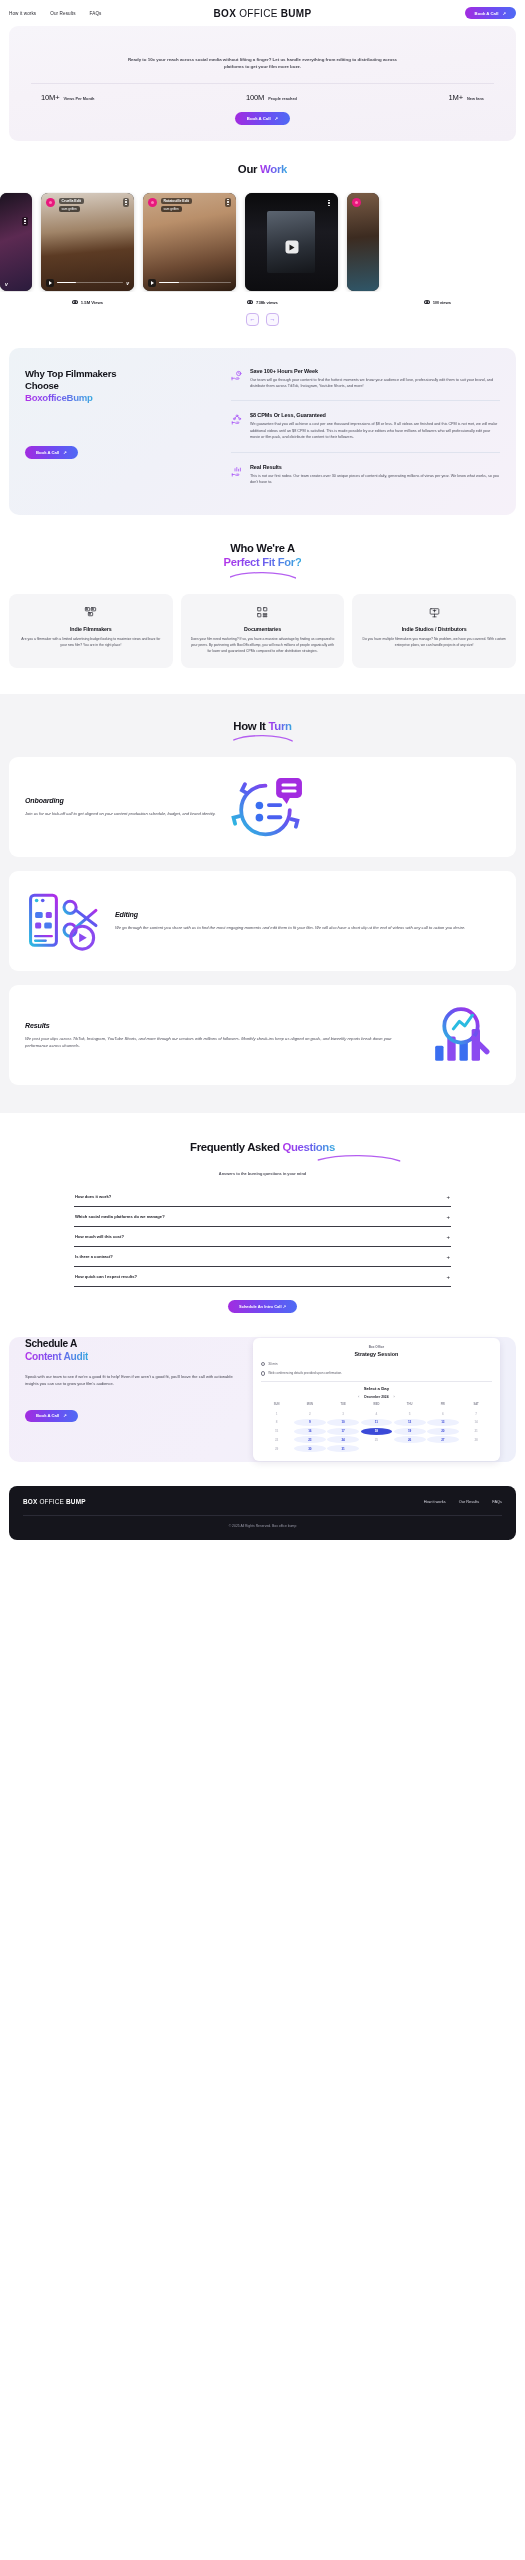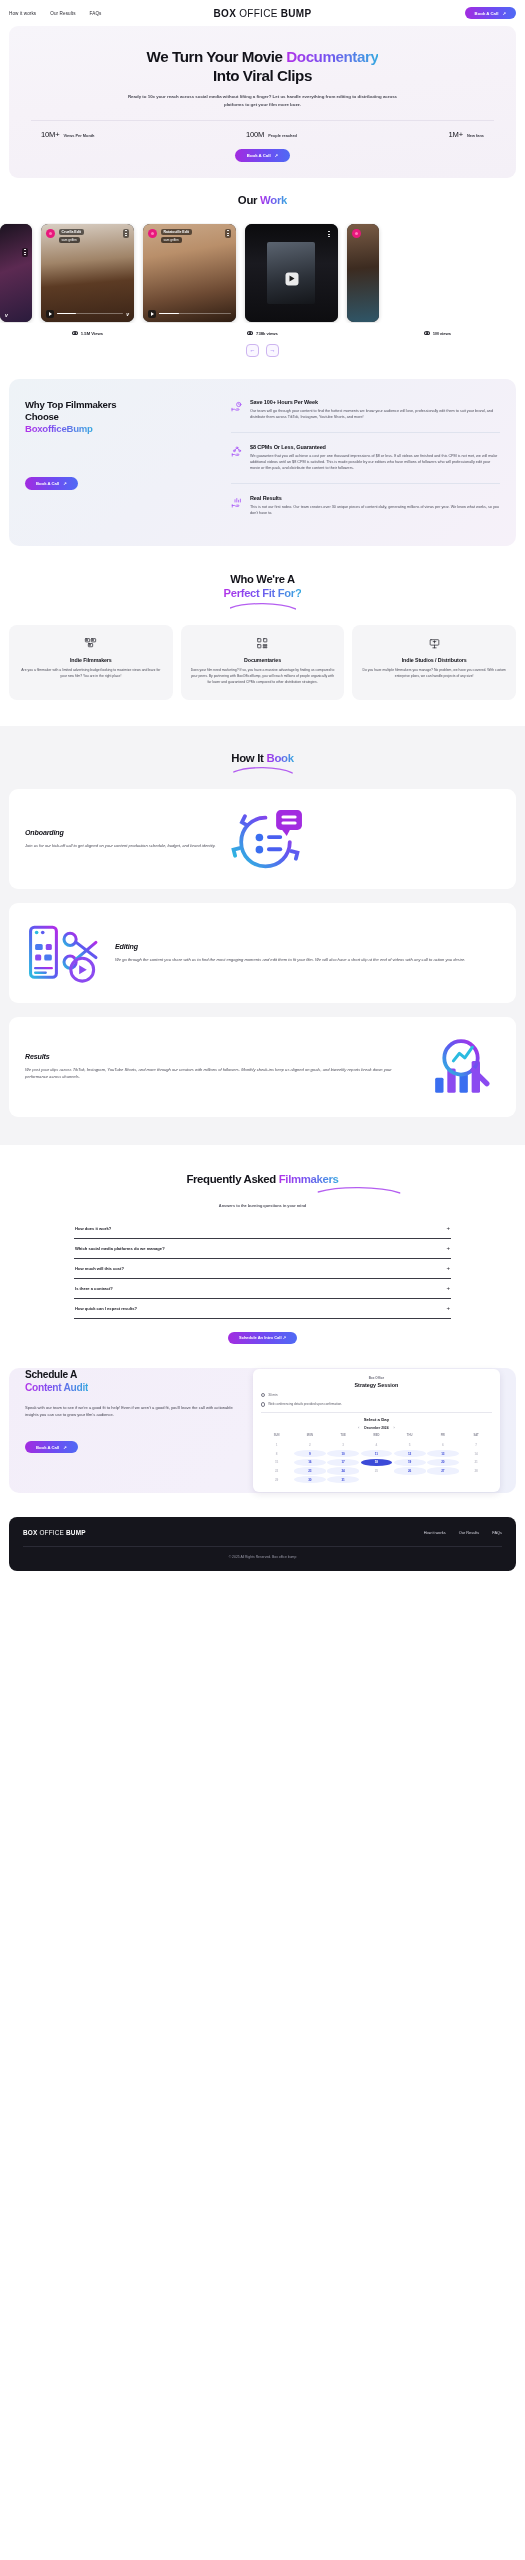--- a/index.html
+++ b/index.html
@@ -36,21 +36,21 @@
   .hero p { font-size:4.4px; line-height:1.7; color:#4a4a55; margin:8px auto 0; max-width:290px; font-weight:600; }
   .hero-divider { height:1px; background:#e6e1ec; margin:12px 4px 0; }
   .stats { display:flex; justify-content:space-between; padding:9px 14px 0; }
   .stat { display:flex; align-items:baseline; gap:4px; }
   .stat-num { font-size:7.6px; font-weight:400; letter-spacing:-.2px; }
   .stat-lbl { font-size:3.9px; color:#3a3a44; font-weight:600; }
   .hero-btn { margin-top:10px; font-size:4.3px; padding:3.8px 12px; font-weight:600; }
 
   
   .sec-title { text-align:center; font-size:11.4px; font-weight:700; letter-spacing:-.3px; }
-  .work { margin-top:16px; }
+  .work { margin-top:22px; }
   .carousel { margin-top:17px; display:flex; gap:9px; align-items:center; padding-left:-10px;
               overflow:hidden; height:100px; }
   .vcard { flex:0 0 auto; width:93px; height:98px; border-radius:7px; overflow:hidden; position:relative;
            background:#141414; box-shadow:0 1px 4px rgba(0,0,0,.18); }
   .vcard.edge { width:32px; }
   .vcard .thumb { position:absolute; inset:0; }
   .tk-row { position:absolute; top:5px; left:5px; right:5px; display:flex; align-items:flex-start; gap:3.5px; z-index:3; }
   .tk-av { width:9px; height:9px; border-radius:50%; background:#e8197d; flex:0 0 auto;
            display:flex; align-items:center; justify-content:center; }
   .tk-av i { width:3px; height:3px; border-radius:50%; background:#ff7ab8; display:block; }
@@ -170,24 +170,20 @@
   <div class="brand">
     <b>BOX</b><span> OFFICE </span><b>BUMP</b>
   </div>
   <button class="grad-btn nav-cta">
     <span>Book A Call</span>
     <span>↗</span>
   </button>
 </div>
 
 <section class="hero">
-  <h1>
-    <span>We Turn Your Movie </span><span class="grad-text">Documentary</span><br>
-    <span>Into Viral Clips</span>
-  </h1>
   <p>Ready to 10x your reach across social media without lifting a finger? Let us handle everything from editing to distributing across platforms to get your film more buzz.</p>
   <div class="hero-divider"></div>
   <div class="stats">
     <div class="stat">
       <span class="stat-num">10M+</span>
       <span class="stat-lbl">Views Per Month</span>
     </div>
     <div class="stat">
       <span class="stat-num">100M</span>
       <span class="stat-lbl">People reached</span>
@@ -429,21 +425,21 @@
         </svg>
       </div>
       <h3>Indie Studios / Distributors</h3>
       <p>Do you have multiple filmmakers you manage? No problem, we have you covered. With custom enterprise plans, we can handle projects of any size!</p>
     </div>
   </div>
 </section>
 
 <section class="how">
   <h2>
-    <span>How It </span><span class="grad-text">Book</span>
+    <span>How It </span><span class="grad-text">Turn</span>
   </h2>
   <svg class="underline-swoosh" viewBox="0 0 200 10" preserveAspectRatio="none" style="width:72px;margin:1px auto 0;">
     <path d="M18 7 C 60 1, 140 1, 182 8" stroke="#b45ef0" stroke-width="1.3" fill="none" stroke-linecap="round"></path>
   </svg>
 
   <div class="step">
     <div class="step-txt">
       <h3>Onboarding</h3>
       <p>Join us for our kick-off call to get aligned on your content production schedule, budget, and brand identity.</p>
     </div>
@@ -523,21 +519,21 @@
         <circle cx="50" cy="32" r="22" stroke="url(#g3)" stroke-width="5"></circle>
         <path d="M66 48 L84 66" stroke="#8b4af0" stroke-width="7" stroke-linecap="round"></path>
         <path d="M40 36 l8-10 7 6 10-14" stroke="#2bbbe0" stroke-width="4" stroke-linecap="round" stroke-linejoin="round" fill="none"></path>
       </svg>
     </div>
   </div>
 </section>
 
 <section class="faq">
   <h2>
-    <span>Frequently Asked </span><span class="grad-text">Filmmakers</span>
+    <span>Frequently Asked </span><span class="grad-text">Questions</span>
   </h2>
   <svg class="underline-swoosh" viewBox="0 0 200 10" preserveAspectRatio="none" style="width:100px;margin:0 auto 0 300px;">
     <path d="M18 7 C 60 1, 140 1, 182 8" stroke="#b45ef0" stroke-width="1.3" fill="none" stroke-linecap="round"></path>
   </svg>
   <div class="faq-sub">Answers to the burning questions in your mind</div>
 
   <div class="faq-list">
     <div class="faq-item">
       <span class="faq-q">How does it work?</span>
       <span class="faq-plus">+</span>

